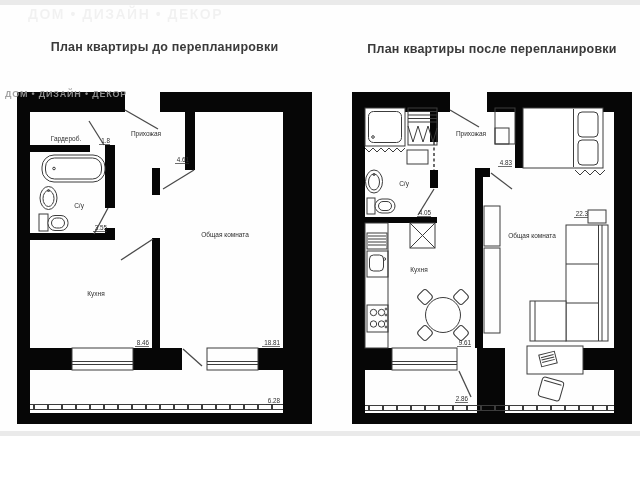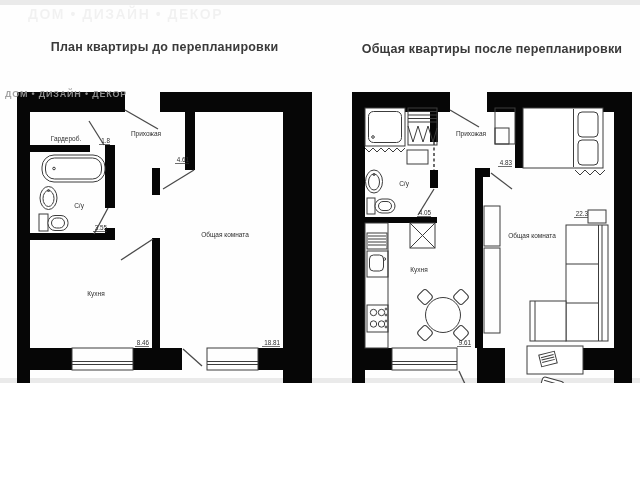--- a/index.html
+++ b/index.html
@@ -1,17 +1,17 @@
 <!DOCTYPE html>
 <html><head>
 <meta charset="utf-8">
 <style>
   html,body { margin:0; padding:0; background:#fff; }
   .stage {
-    position:relative; width:640px; height:383px; background:#fefefe;
+    position:relative; width:640px; height:436px; background:#fefefe;
     font-family:"Liberation Sans", sans-serif; overflow:hidden;
   }
   .edge-strip { position:absolute; left:0; width:640px; height:5px; background:#eaeaea; }
   .edge-strip.top { top:0; }
   .edge-strip.bottom { bottom:0; }
   .plan-title {
     position:absolute; text-align:center; color:#3a3a3a;
     font-size:12.5px; font-weight:bold; letter-spacing:0.2px;
   }
   .title-before { left:17px; top:40px; width:295px; }
@@ -44,21 +44,21 @@
 <body>
 
 <div class="stage">
 
   <div class="edge-strip top"></div>
   <div class="edge-strip bottom"></div>
 
   <div class="corner-watermark">ДОМ • ДИЗАЙН • ДЕКОР</div>
 
   <div class="plan-title title-before">План квартиры до перепланировки</div>
-  <div class="plan-title title-after">Общая квартиры после перепланировки</div>
+  <div class="plan-title title-after">План квартиры после перепланировки</div>
 
   <div class="wall-watermark">ДОМ • ДИЗАЙН • ДЕКОР</div>
 
   <svg class="plan plan-before" width="295" height="336" viewBox="0 0 295 336">
 
     <g>
       <rect class="w" x="0" y="4" width="108" height="20"></rect>
       <rect class="w" x="143" y="4" width="152" height="20"></rect>
       <rect class="w" x="0" y="4" width="13" height="332"></rect>
       <rect class="w" x="266" y="4" width="29" height="332"></rect>

